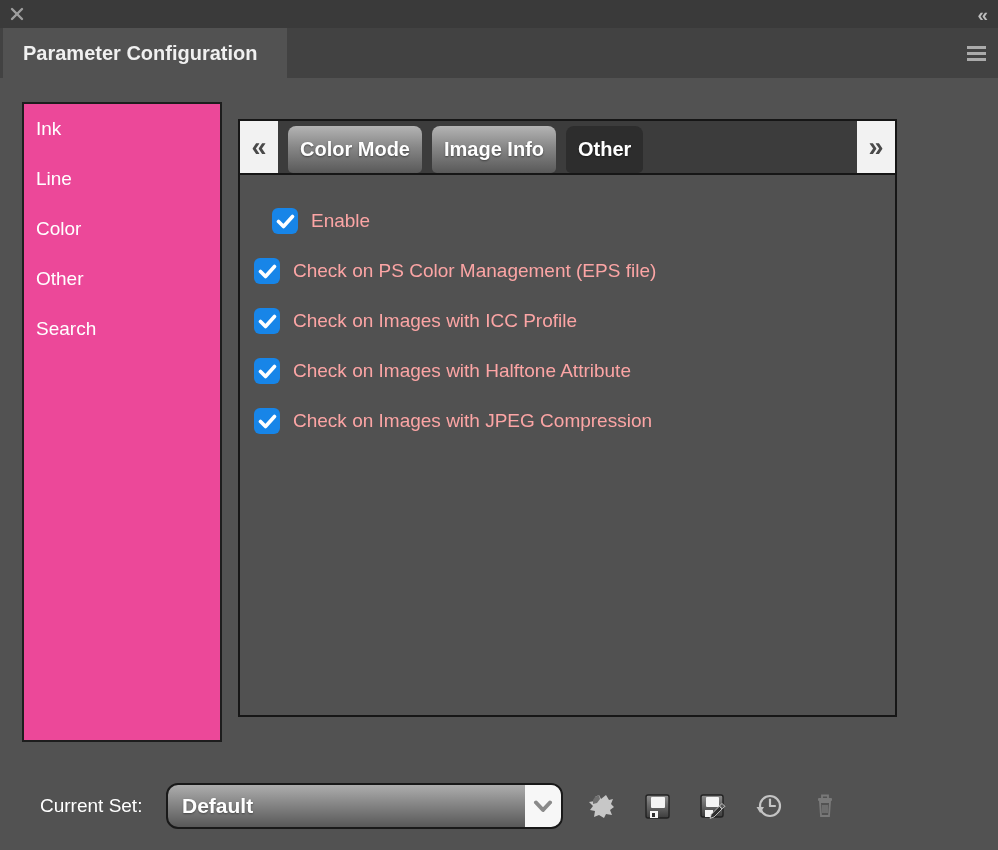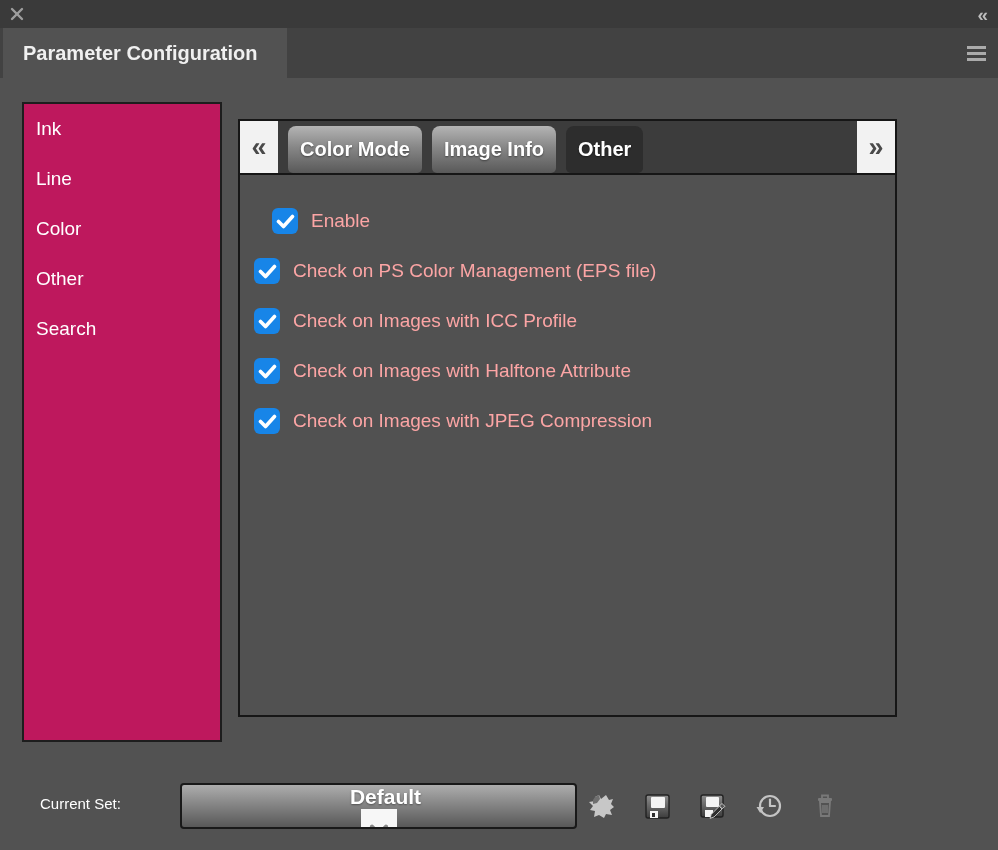--- a/index.html
+++ b/index.html
@@ -15,21 +15,21 @@
   .tabrow{position:absolute;left:0;top:28px;width:998px;height:50px;background:#424242;}
   .wintab{position:absolute;left:3px;top:0;width:284px;height:50px;background:#525252;
        color:#f0f0f0;font-weight:bold;font-size:20px;display:flex;align-items:center;
        padding-left:20px;box-sizing:border-box;cursor:pointer;}
   .menu-icon{position:absolute;right:12px;top:18px;width:19px;cursor:pointer;}
   .menu-icon i{display:block;height:3px;background:#ababab;margin-bottom:3px;}
   
   .body{position:absolute;left:0;top:78px;width:998px;height:772px;background:#525252;}
   
   .sidebar{position:absolute;left:22px;top:24px;width:200px;height:640px;
-       border:2px solid #1d1d1d;box-sizing:border-box;background:#be185d;}
+       border:2px solid #1d1d1d;box-sizing:border-box;background:#ec4899;}
   .side-item{height:50px;display:flex;align-items:center;padding-left:12px;
        color:#fff;font-size:19px;cursor:pointer;}
   .side-item.selected{background:#1494d2;}
   
   .contentbox{position:absolute;left:238px;top:41px;width:659px;height:598px;
        border:2px solid #161616;box-sizing:border-box;background:#515151;}
   .tabstrip{height:54px;background:#3c3c3c;border-bottom:2px solid #161616;
        display:flex;align-items:stretch;box-sizing:border-box;}
   .tscroll{width:38px;background:#f2f2f2;color:#4a4a4a;font-size:27px;font-weight:bold;
        display:flex;align-items:center;justify-content:center;flex:0 0 auto;cursor:pointer;
@@ -42,25 +42,25 @@
   .ptab.partial{margin-left:0;border-radius:0 8px 5px 0;width:86px;padding:0 6px;}
   .ptab.active{background:#2d2d2d;}
   
   .cblist{padding-top:21px;}
   .cbrow{height:50px;display:flex;align-items:center;padding-left:14px;}
   .cbrow.first{padding-left:32px;}
   .cbbox{width:26px;height:26px;border-radius:6px;background:#1785e8;display:flex;
        align-items:center;justify-content:center;flex:0 0 auto;cursor:pointer;}
   .cblabel{margin-left:13px;color:#fca5a5;font-size:19px;}
   
-  .curset{position:absolute;left:40px;top:717px;font-size:15px;color:#fff;}
-  .dropdown{position:absolute;left:180px;top:705px;width:397px;height:46px;
-       border:2px solid #191919;border-radius:4px;box-sizing:border-box;
+  .curset{position:absolute;left:40px;top:717px;font-size:19px;color:#fff;}
+  .dropdown{position:absolute;left:166px;top:705px;width:397px;height:46px;
+       border:2px solid #191919;border-radius:12px;box-sizing:border-box;
        background:linear-gradient(180deg,#adadad 0%,#8c8c8c 38%,#585858 100%);
-       display:flex;align-items:center;cursor:pointer;overflow:hidden;flex-direction:column;}
+       display:flex;align-items:center;cursor:pointer;overflow:hidden;}
   .dropdown .val{flex:1;padding-left:14px;color:#fff;font-size:21px;font-weight:bold;
        text-shadow:0 1px 2px rgba(0,0,0,.4);}
   .dropdown .chev{width:36px;height:100%;background:#f7f7f7;
        display:flex;align-items:center;justify-content:center;flex:0 0 auto;}
   .tools{position:absolute;left:584px;top:711px;display:flex;gap:22px;}
   .tool{width:34px;height:34px;display:flex;align-items:center;justify-content:center;cursor:pointer;}
   .tool.disabled{opacity:.55;cursor:default;}
 </style>
 </head>
 <body>

